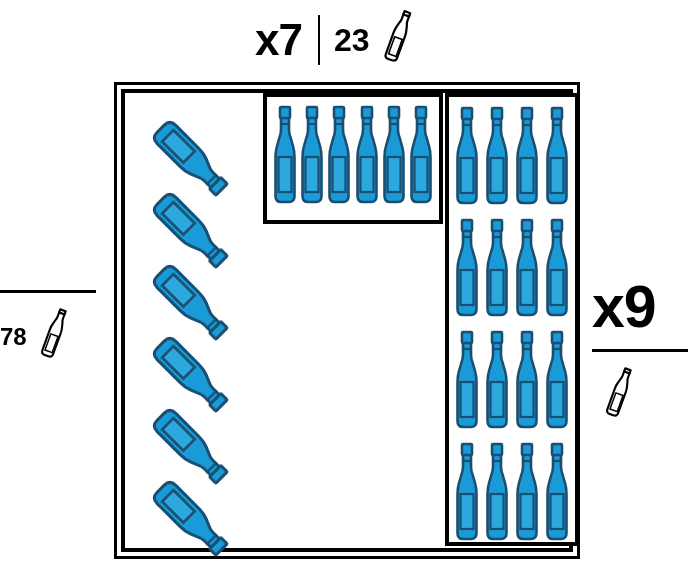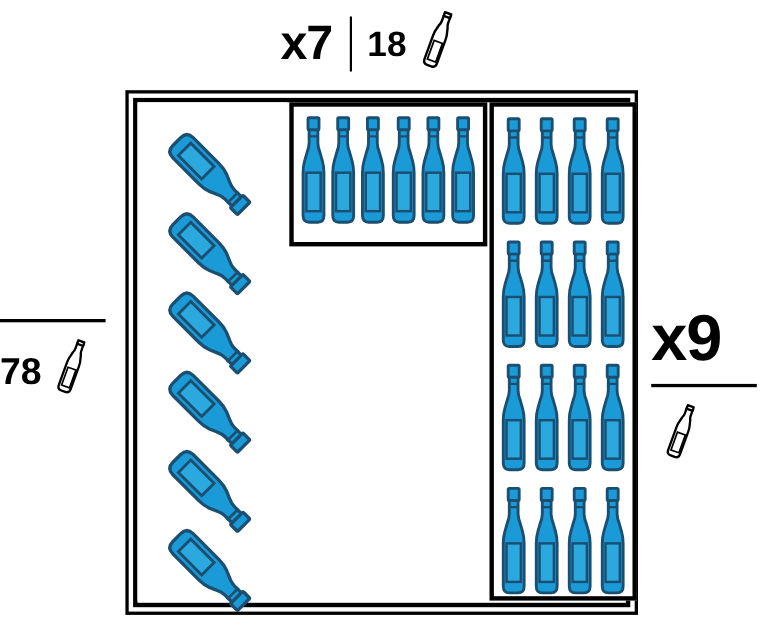--- a/index.html
+++ b/index.html
@@ -75,21 +75,21 @@
   #left-label .hdivider {
     width: 96px;
     height: 3px;
     background: #000000;
     margin: 12px 0 12px 0;
   }
   #left-label .row2 {
     display: flex;
     align-items: center;
   }
-  #left-label .count-small { font-size: 34px; }
+  #left-label .count-small { font-size: 24px; }
 
   
   #right-label {
     left: 592px;
     top: 278px;
     width: 104px;
     flex-direction: column;
     align-items: flex-start;
   }
   #right-label .count-big { font-size: 59px; }
@@ -218,21 +218,21 @@
   }
 </style>
 </head>
 <body>
 
 <div id="stage">
 
   <div class="label-group" id="top-label">
     <span class="count-big">x7</span>
     <span class="vdivider"></span>
-    <span class="count-small">18</span>
+    <span class="count-small">23</span>
     <span class="icon-bottle">
       <svg width="44" height="62" viewBox="0 0 44 62">
         <g transform="rotate(20 22 31)">
           <path d="M19 6 L25 6 L25 12 Q25 14 26 16 L27 20 Q28 23 28 27 L28 50 Q28 54 24 54 L20 54 Q16 54 16 50 L16 27 Q16 23 17 20 L18 16 Q19 14 19 12 Z" fill="#ffffff" stroke="#000000" stroke-width="2.2" stroke-linejoin="round"></path>
           <path d="M19 3.5 L25 3.5 L25 7 L19 7 Z" fill="#ffffff" stroke="#000000" stroke-width="2.2" stroke-linejoin="round"></path>
           <rect x="18.5" y="31" width="8" height="18" fill="none" stroke="#000000" stroke-width="1.6"></rect>
         </g>
       </svg>
     </span>
   </div>

